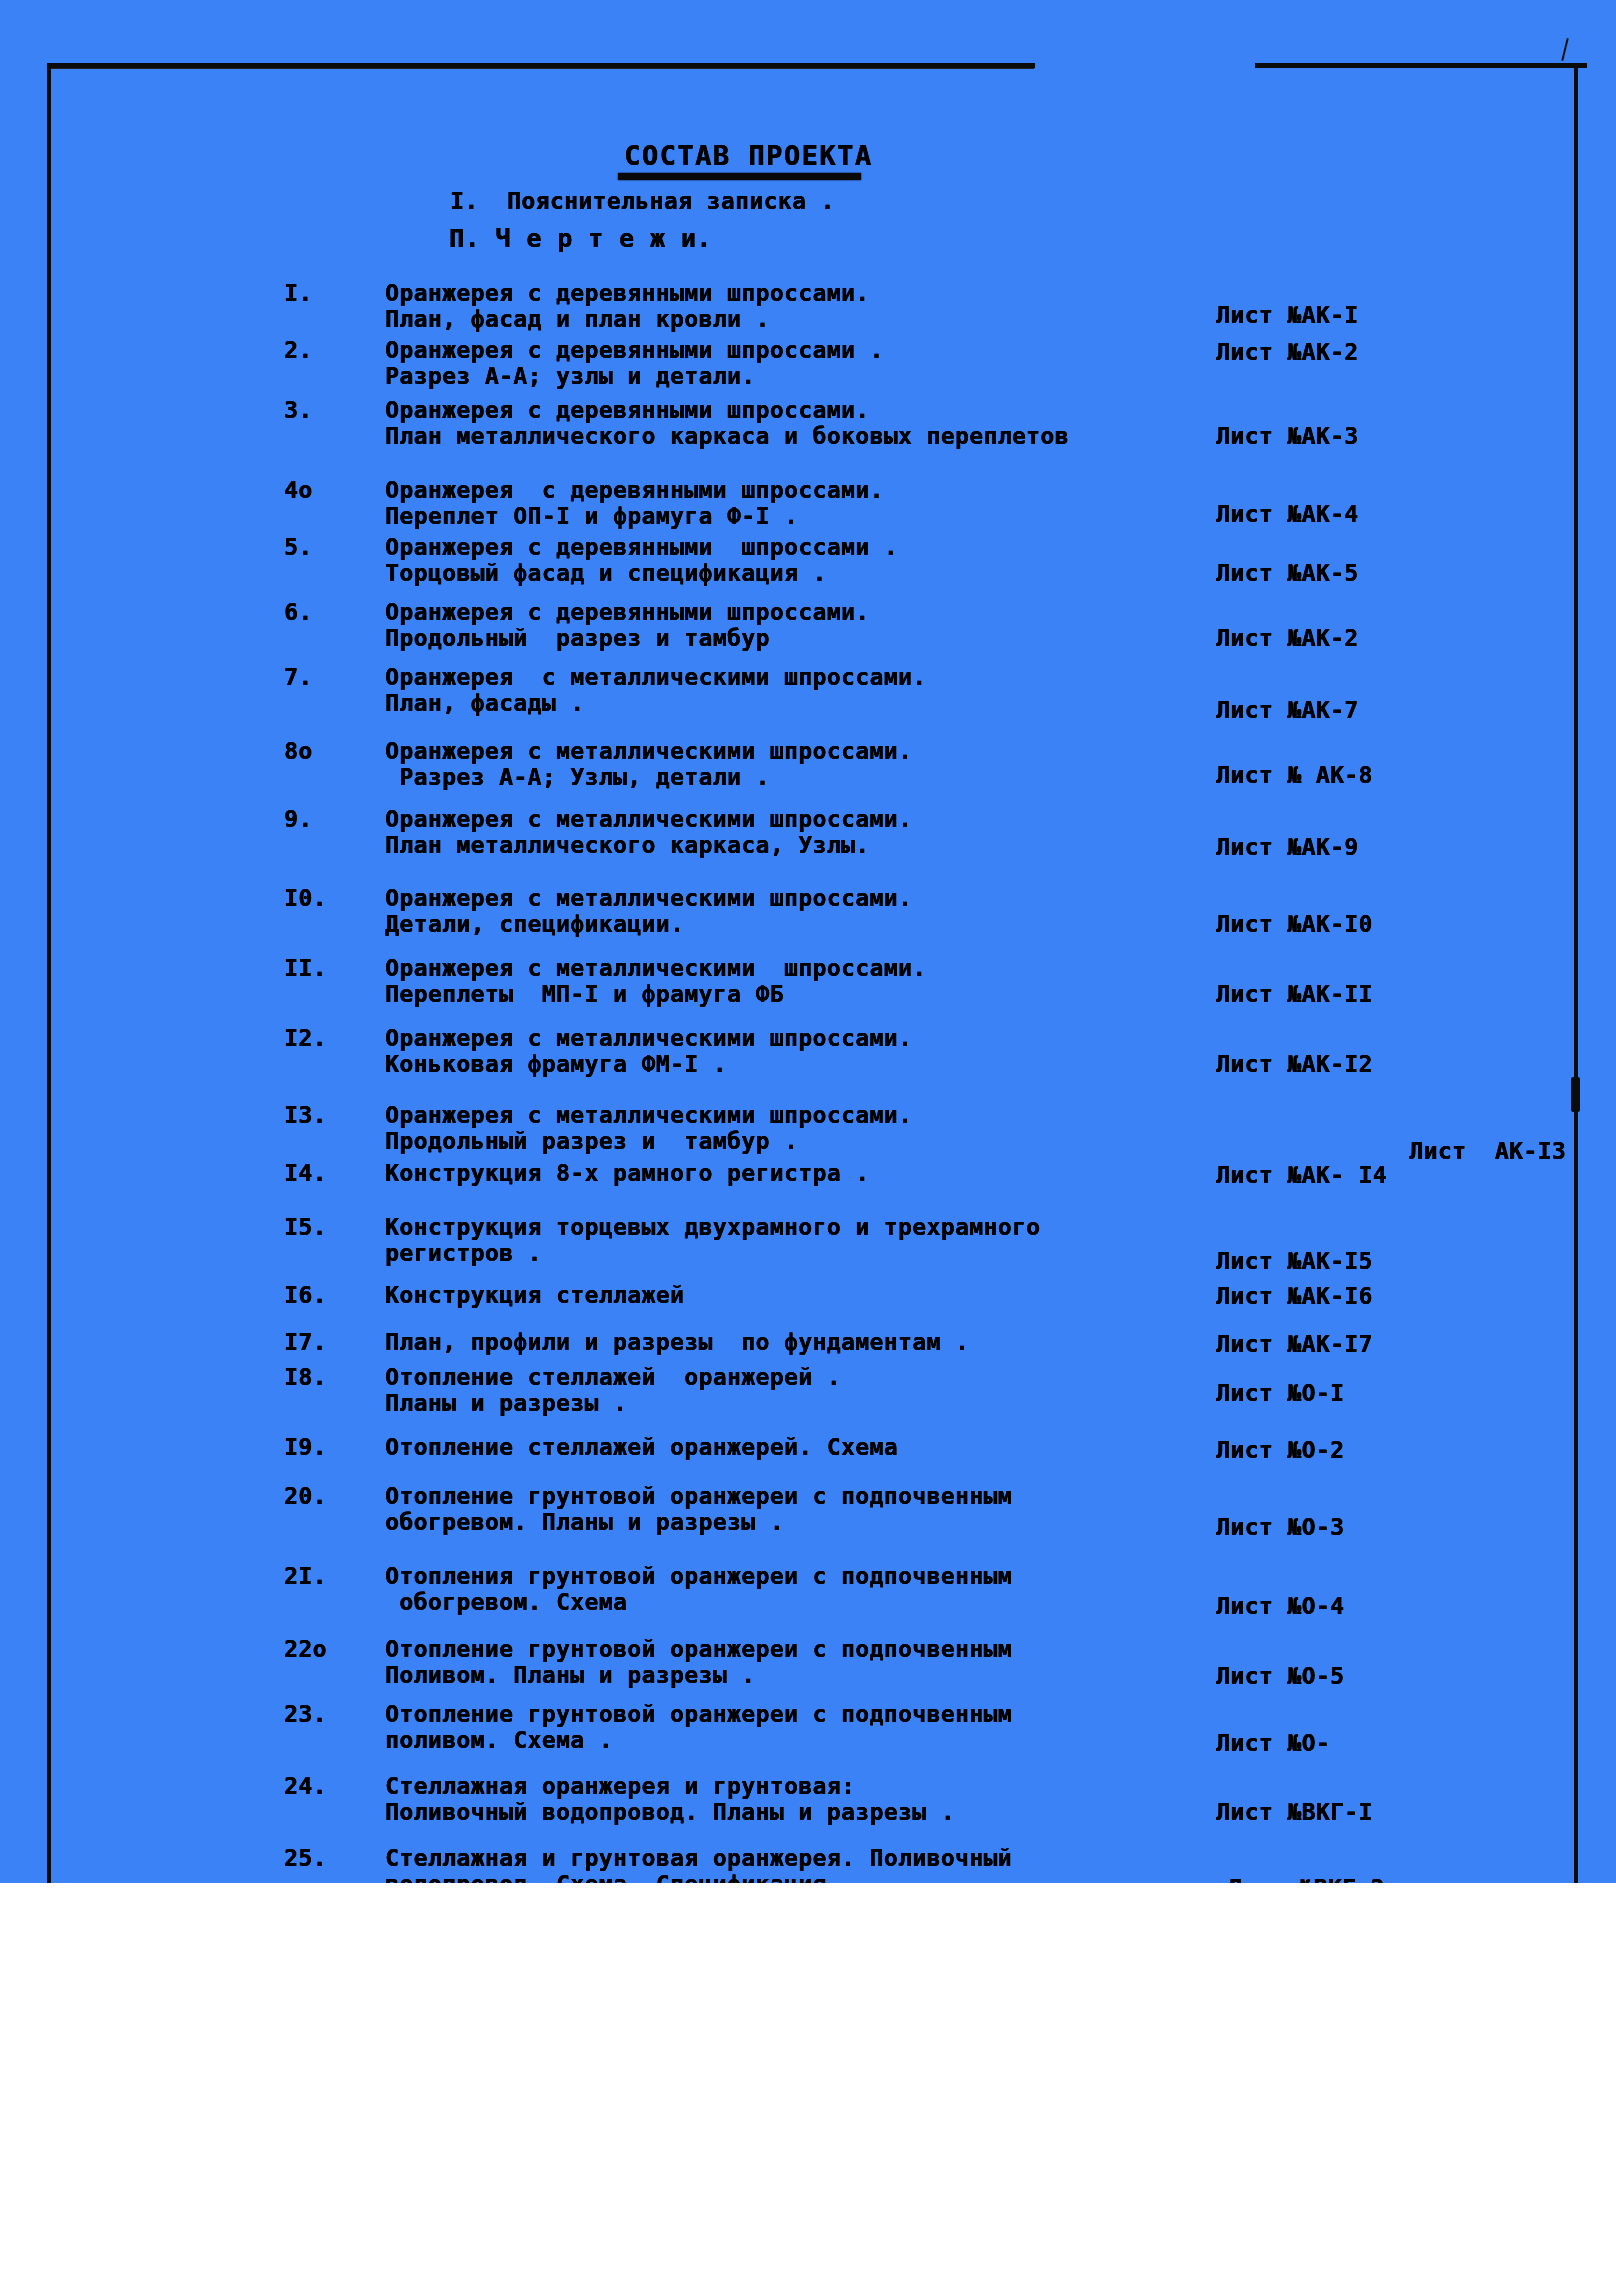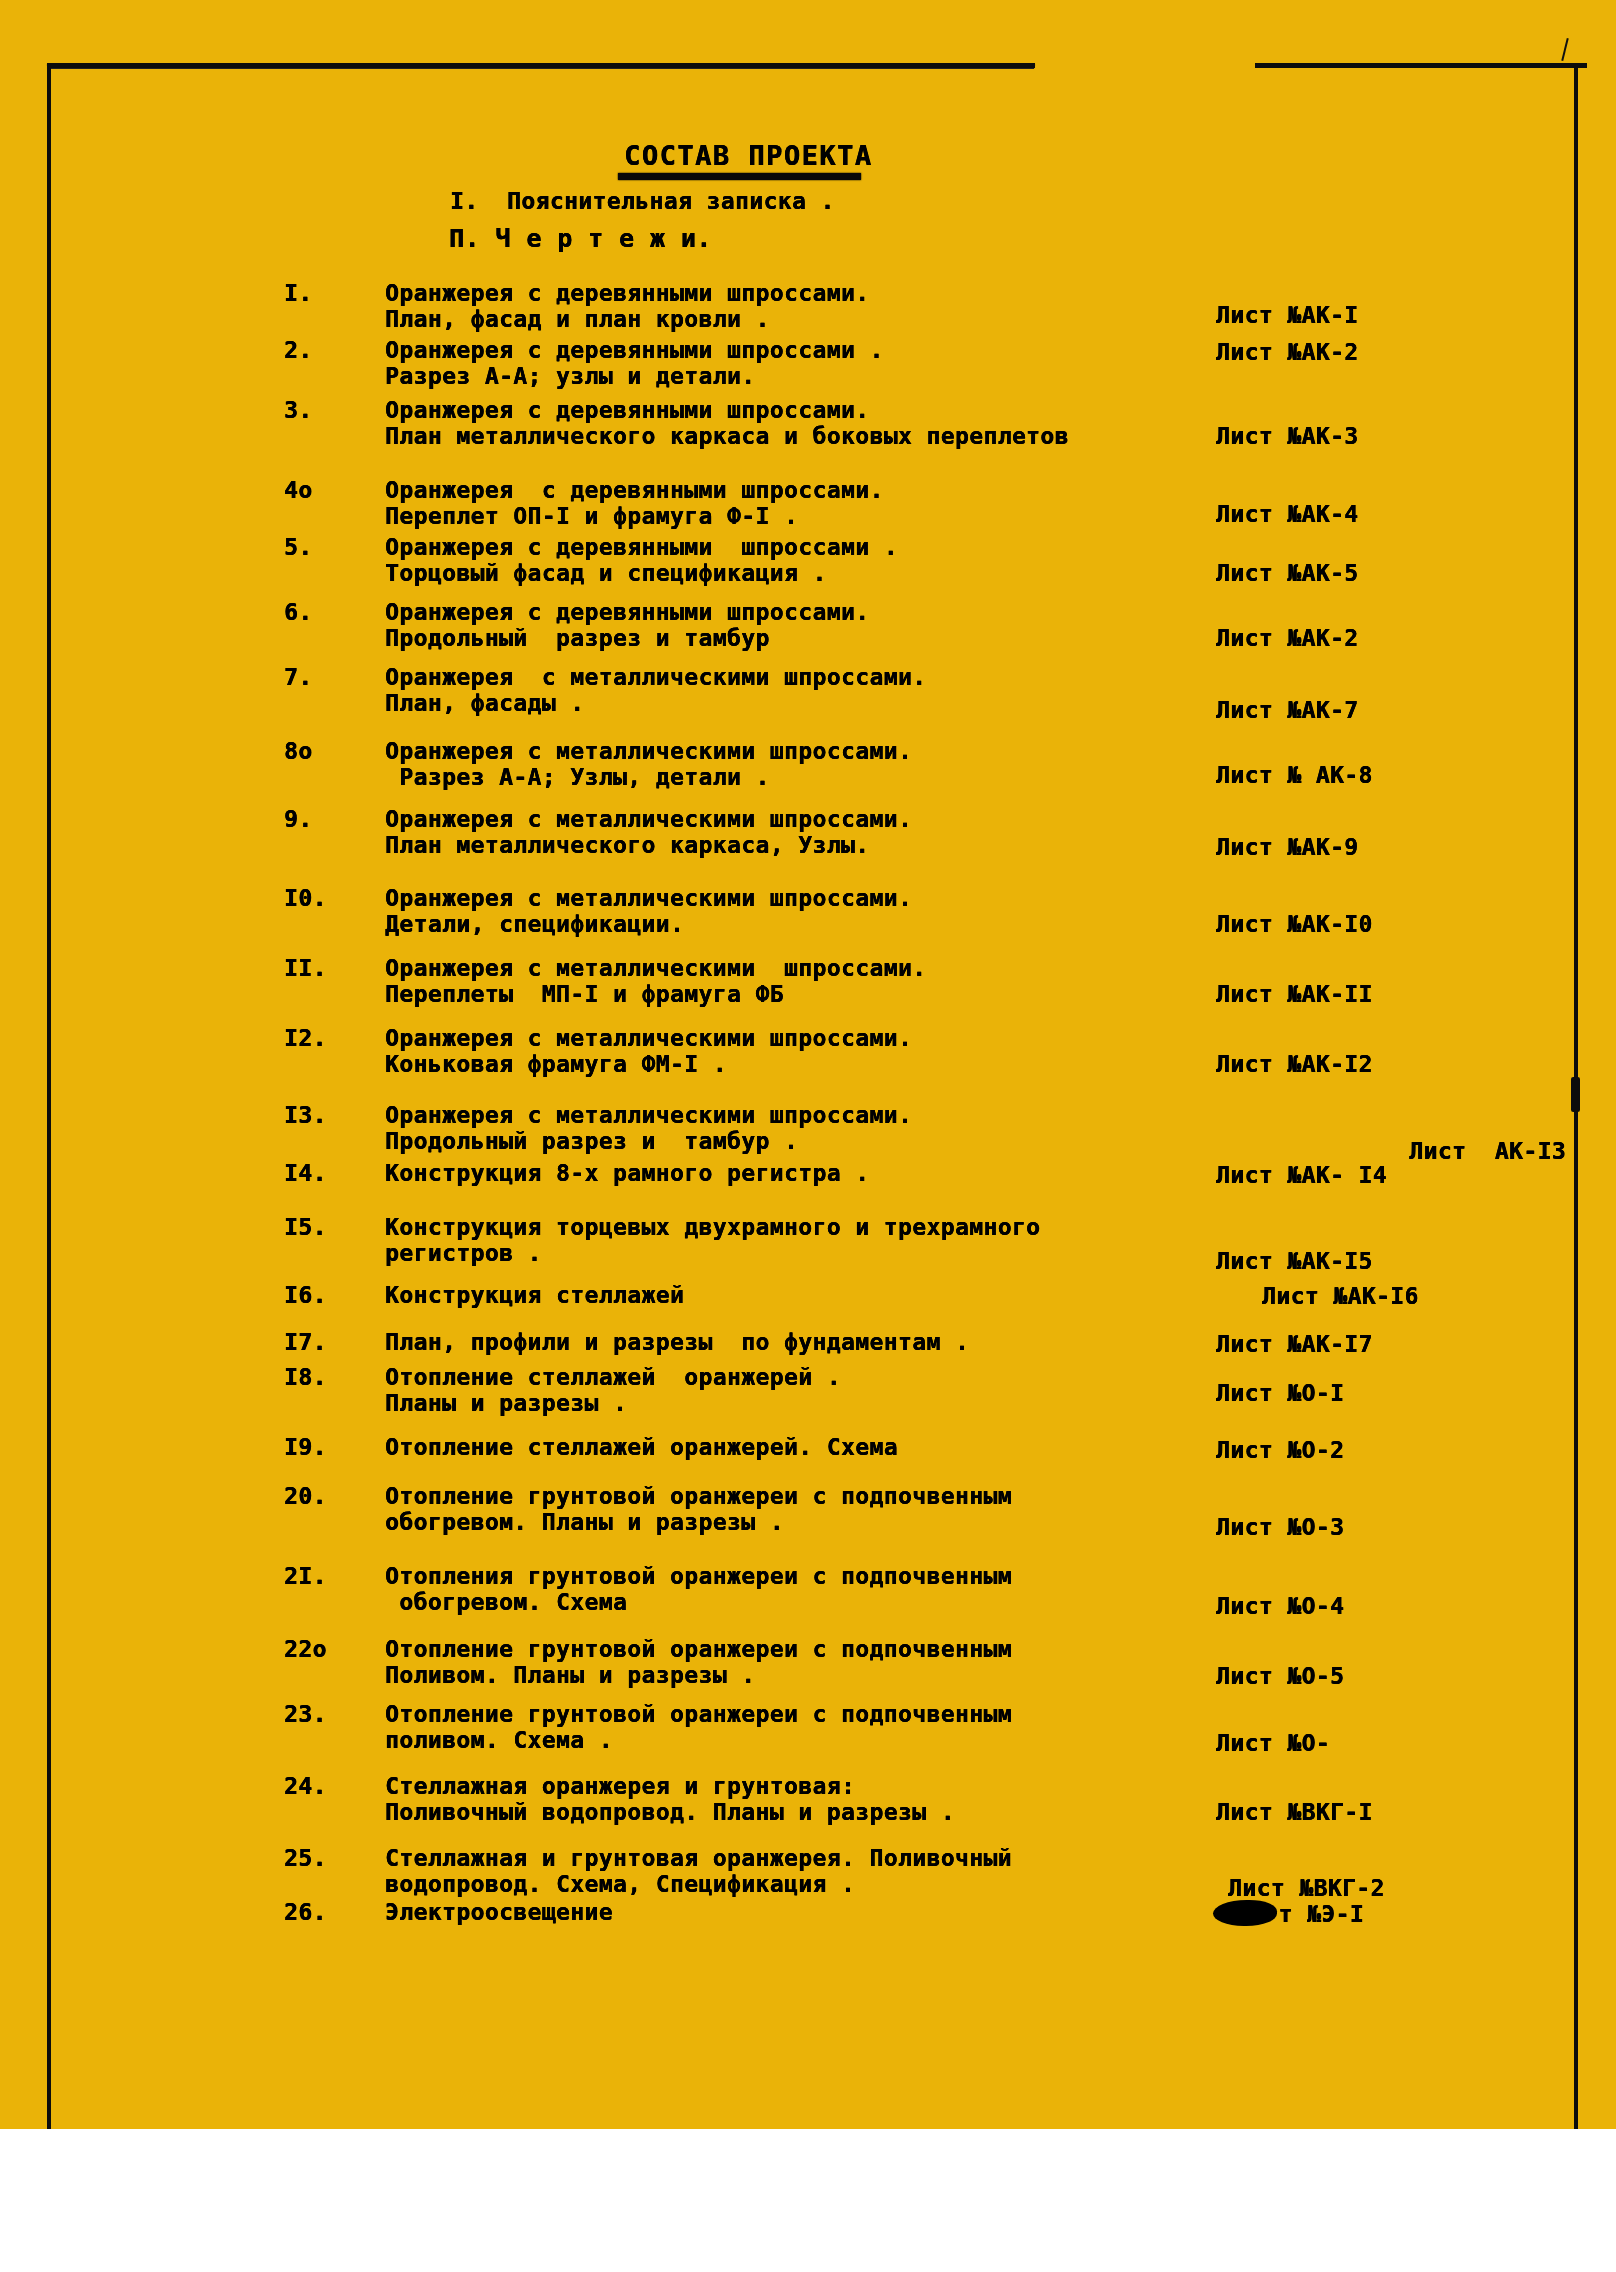--- a/index.html
+++ b/index.html
@@ -4,22 +4,22 @@
 <title>СОСТАВ ПРОЕКТА</title>
 <style>
   html, body {
     margin: 0;
     padding: 0;
     background: #ffffff;
   }
   .page {
     position: relative;
     width: 1617px;
-    height: 2129px;
-    background: #eab308;
+    height: 1883px;
+    background: #3b82f6;
     overflow: hidden;
     font-family: "DejaVu Sans Mono", "Liberation Mono", monospace;
     color: #000;
   }
   
   .bline { position: absolute; background: #0c0c0c; }
   .b-top-left   { left: 47px;   top: 63px;   width: 988px; height: 5.1px;  box-shadow: 0 0.7px 0.7px #222; }
   .b-top-right  { left: 1255px; top: 63px;   width: 332px;  height: 5.1px;  }
   .b-left       { left: 47px;   top: 63px;   width: 3.6px;    height: 2147px; }
   .b-right      { left: 1574px; top: 63px;   width: 3.6px;    height: 2147px; }
@@ -172,21 +172,21 @@
       </div>
       <div class="row" style="top: 1214px;">
         <span class="tw num">I5.</span>
         <div class="tw desc">Конструкция торцевых двухрамного и трехрамного
 регистров .</div>
         <span class="tw sheet" style="top: 25.5px; margin-top: 8px;">Лист №АК-I5</span>
       </div>
       <div class="row" style="top: 1282px;">
         <span class="tw num">I6.</span>
         <div class="tw desc">Конструкция стеллажей</div>
-        <span class="tw sheet" style="top: 0.7px; margin-left: 46px;">Лист №АК-I6</span>
+        <span class="tw sheet" style="top: 0.7px;">Лист №АК-I6</span>
       </div>
       <div class="row" style="top: 1329px;">
         <span class="tw num">I7.</span>
         <div class="tw desc">План, профили и разрезы  по фундаментам .</div>
         <span class="tw sheet" style="top: 1.5px;">Лист №АК-I7</span>
       </div>
       <div class="row" style="top: 1364px;">
         <span class="tw num">I8.</span>
         <div class="tw desc">Отопление стеллажей  оранжерей .
 Планы и разрезы .</div>

